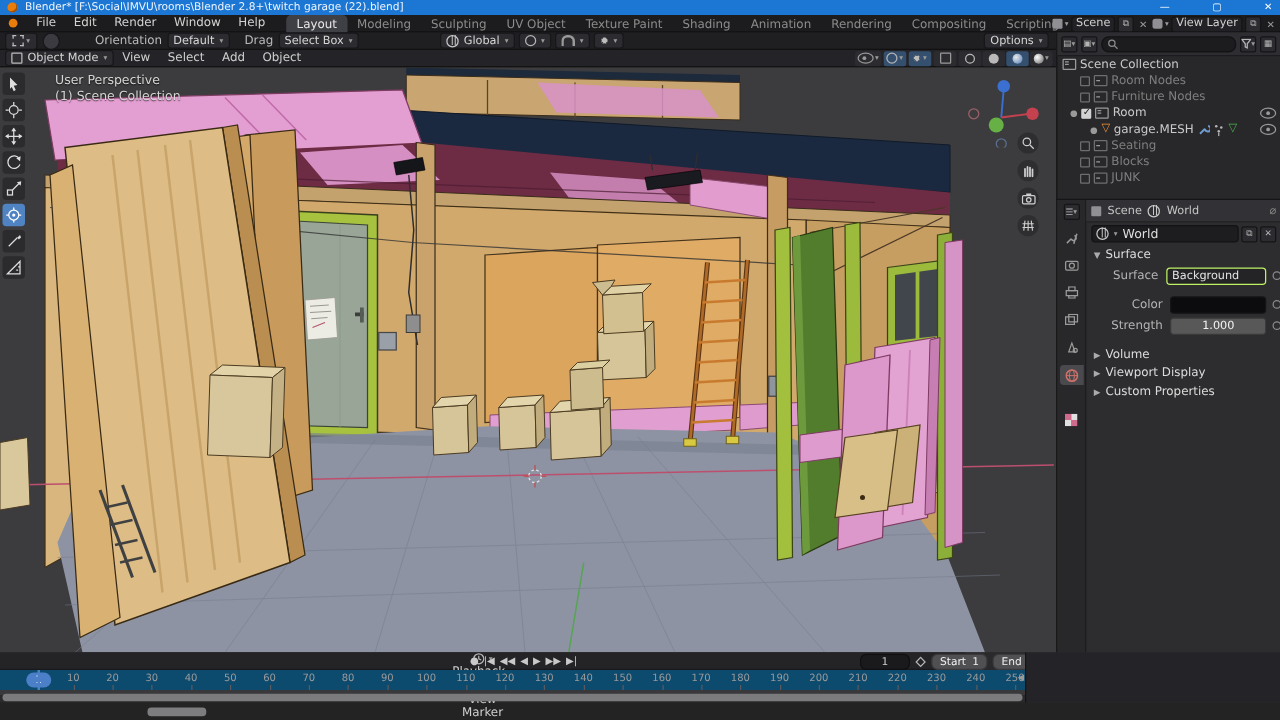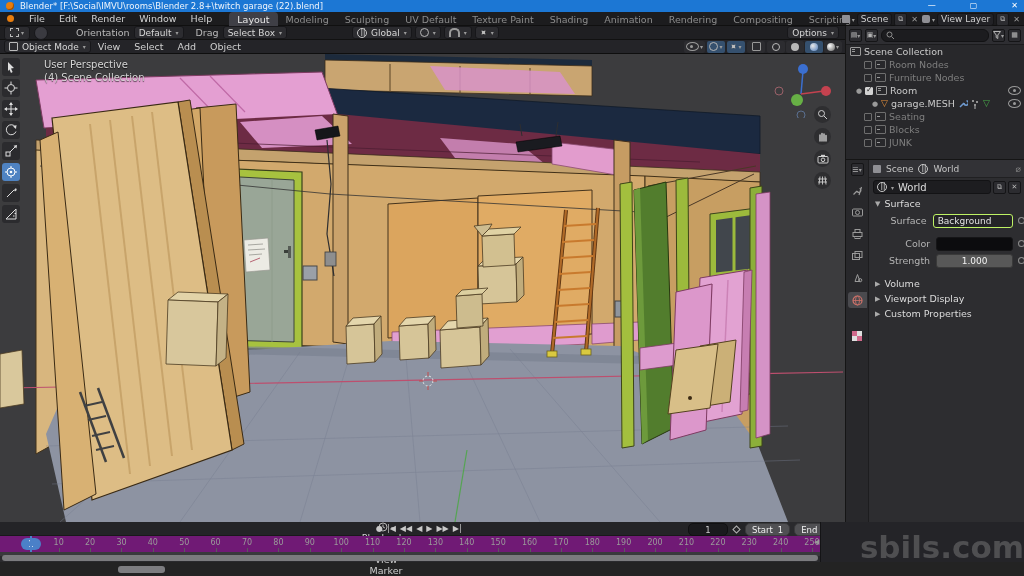--- a/index.html
+++ b/index.html
@@ -105,21 +105,21 @@
   
   #timeline{left:0;top:522px;width:1024px;height:40px;background:#2a2a2d;}
   #tl-header{position:absolute;left:0;top:0;width:772px;height:14px;background:#242427;border-bottom:1px solid #19191b;display:flex;align-items:center;box-sizing:border-box;flex-direction:column;}
   .tl-menu{padding:0 6px;color:#cfcfcf;font-size:9.5px;display:flex;align-items:center;gap:3px;}
   #tl-controls{position:absolute;left:376px;top:1px;display:flex;gap:4px;align-items:center;color:#c9c9c9;font-size:8px;}
   #tl-controls span{line-height:12px;}
   #tl-fields{position:absolute;left:688px;top:1px;display:flex;gap:4px;align-items:center;}
   .tl-field{height:11px;border-radius:5px;display:flex;align-items:center;justify-content:center;font-size:8.5px;}
   #cur-frame{width:38px;background:#1a1a1d;border:1px solid #101012;color:#cccccc;}
   .se-field{background:#505053;border:1px solid #3a3a3c;color:#f0f0f0;padding:0 6px;gap:5px;}
-  #tl-ruler{position:absolute;left:0;top:14px;width:820px;height:16px;background:#701a75;}
+  #tl-ruler{position:absolute;left:0;top:14px;width:820px;height:16px;background:#0c4a6e;}
   .tick{position:absolute;top:2px;transform:translateX(-50%);font-size:8px;color:#9a9a9a;}
   .tickmark{position:absolute;bottom:0;width:1px;height:4px;background:#5a5a5e;}
   #playhead{position:absolute;left:21px;top:2px;width:20px;height:12px;background:#4b80c8;border-radius:6px;color:#fff;font-size:8.5px;display:flex;align-items:center;justify-content:center;}
   #playhead-line{position:absolute;left:30px;top:14px;width:2px;height:22px;background:#4b80c8;}
   #tl-track{position:absolute;left:0;top:30px;width:820px;height:4px;background:#39393c;}
   #tl-scroll{position:absolute;left:2px;top:33px;width:816px;height:6px;background:#7b7b7e;border-radius:3px;}
   #tl-rightpane{position:absolute;left:820px;top:0;width:204px;height:40px;background:#242428;border-left:1px solid #141416;box-sizing:border-box;}
   #tl-chevL{position:absolute;left:814px;top:16px;color:#9a9a9a;font-size:7px;}
   
   #statusbar{left:0;top:562px;width:1024px;height:14px;background:#1f1f22;border-top:1px solid #121214;box-sizing:border-box;display:flex;align-items:center;}
@@ -149,21 +149,21 @@
       </span>
     <span class="menu-item">File</span>
     <span class="menu-item">Edit</span>
     <span class="menu-item">Render</span>
     <span class="menu-item">Window</span>
     <span class="menu-item">Help</span>
     <div id="workspaces">
       <span class="ws-tab active">Layout</span>
       <span class="ws-tab">Modeling</span>
       <span class="ws-tab">Sculpting</span>
-      <span class="ws-tab">UV Default</span>
+      <span class="ws-tab">UV Object</span>
       <span class="ws-tab">Texture Paint</span>
       <span class="ws-tab">Shading</span>
       <span class="ws-tab">Animation</span>
       <span class="ws-tab">Rendering</span>
       <span class="ws-tab">Compositing</span>
       <span class="ws-tab">Scripting</span>
       <span class="ws-add">+</span>
     </div>
     <div id="scene-widgets">
       <span class="mini-ico"></span>
@@ -450,21 +450,21 @@
       <g>
         <polygon points="700,292 736,286 730,348 694,354" fill="#cbb077" stroke="#54411f" stroke-width="1"></polygon>
         <polygon points="676,296 718,290 710,354 668,360" fill="#d8bf88" stroke="#54411f" stroke-width="1"></polygon>
         <circle cx="690" cy="344" r="2" fill="#3a2a12"></circle>
       </g>
     </svg>
 
     
     <div id="vp-overlay">
       <div>User Perspective</div>
-      <div>(4) Scene Collection</div>
+      <div>(1) Scene Collection</div>
     </div>
 
     
     <div id="vp-toolbar">
       <div class="tb-btn">
           <svg width="14" height="14">
             <path d="M4 2 L10 8 L7 8.5 L8.6 12 L7 13 L5.4 9.5 L4 11 Z" fill="#ddd"></path>
           </svg>
         </div>
       <div class="tb-btn">
@@ -837,14 +837,13 @@
       </div>
     <div id="playhead-line"></div>
     <div id="tl-track"></div>
     <div id="tl-scroll"></div>
     <div id="tl-rightpane"></div>
     <span id="tl-chevL">◀</span>
   </div>
 
   <div id="grip"></div>
 
-  <div id="watermark">sbils.com</div>
 </div>
 
 </body></html>

